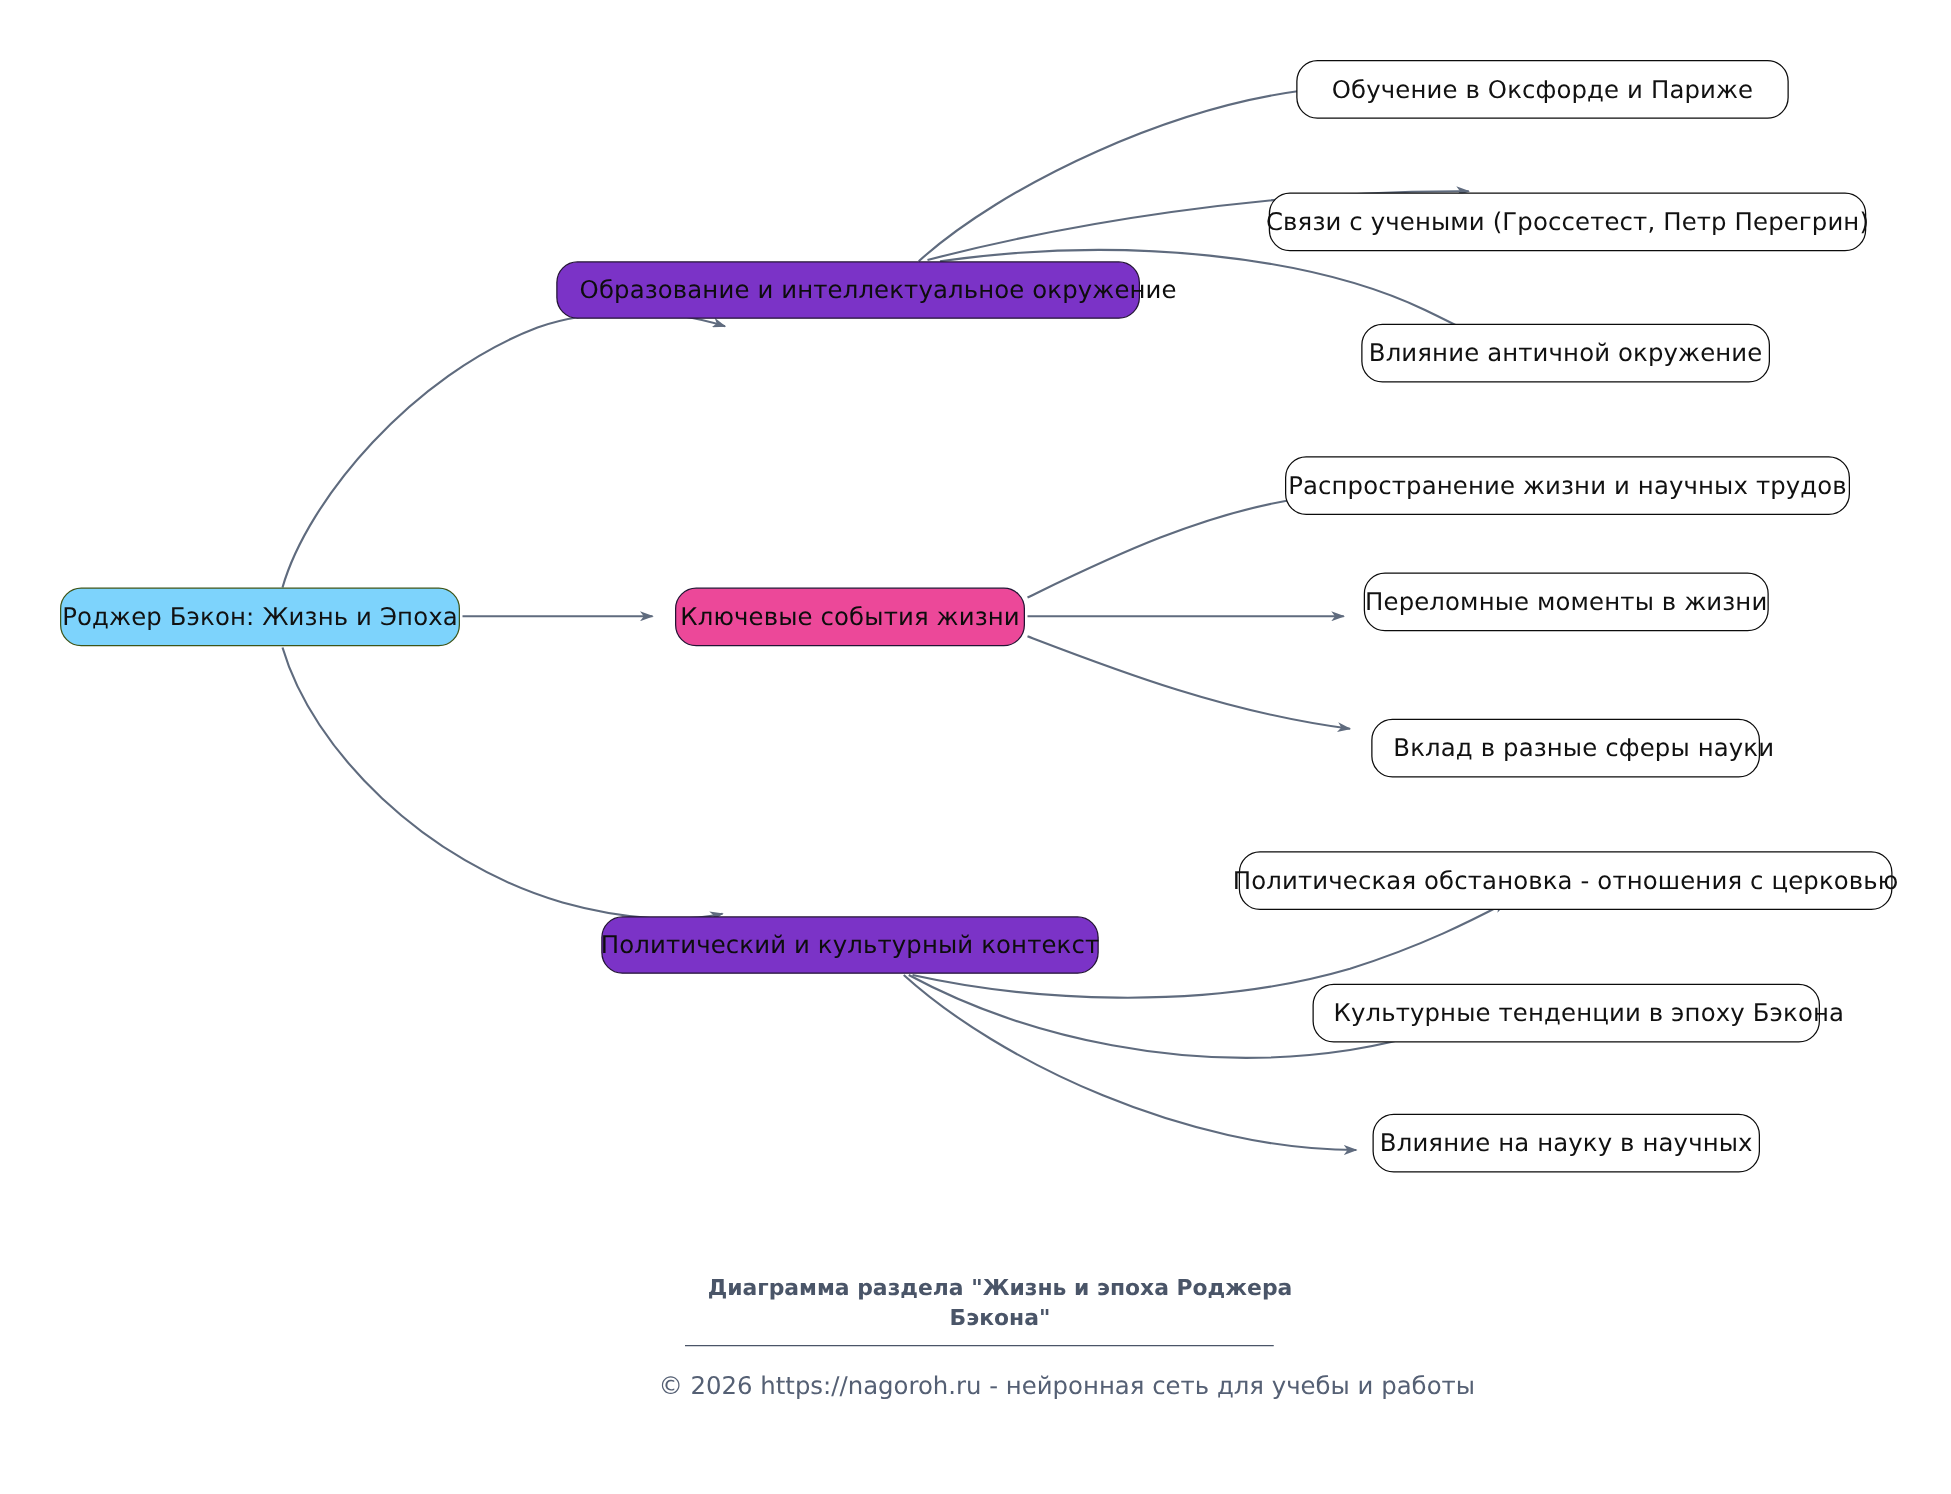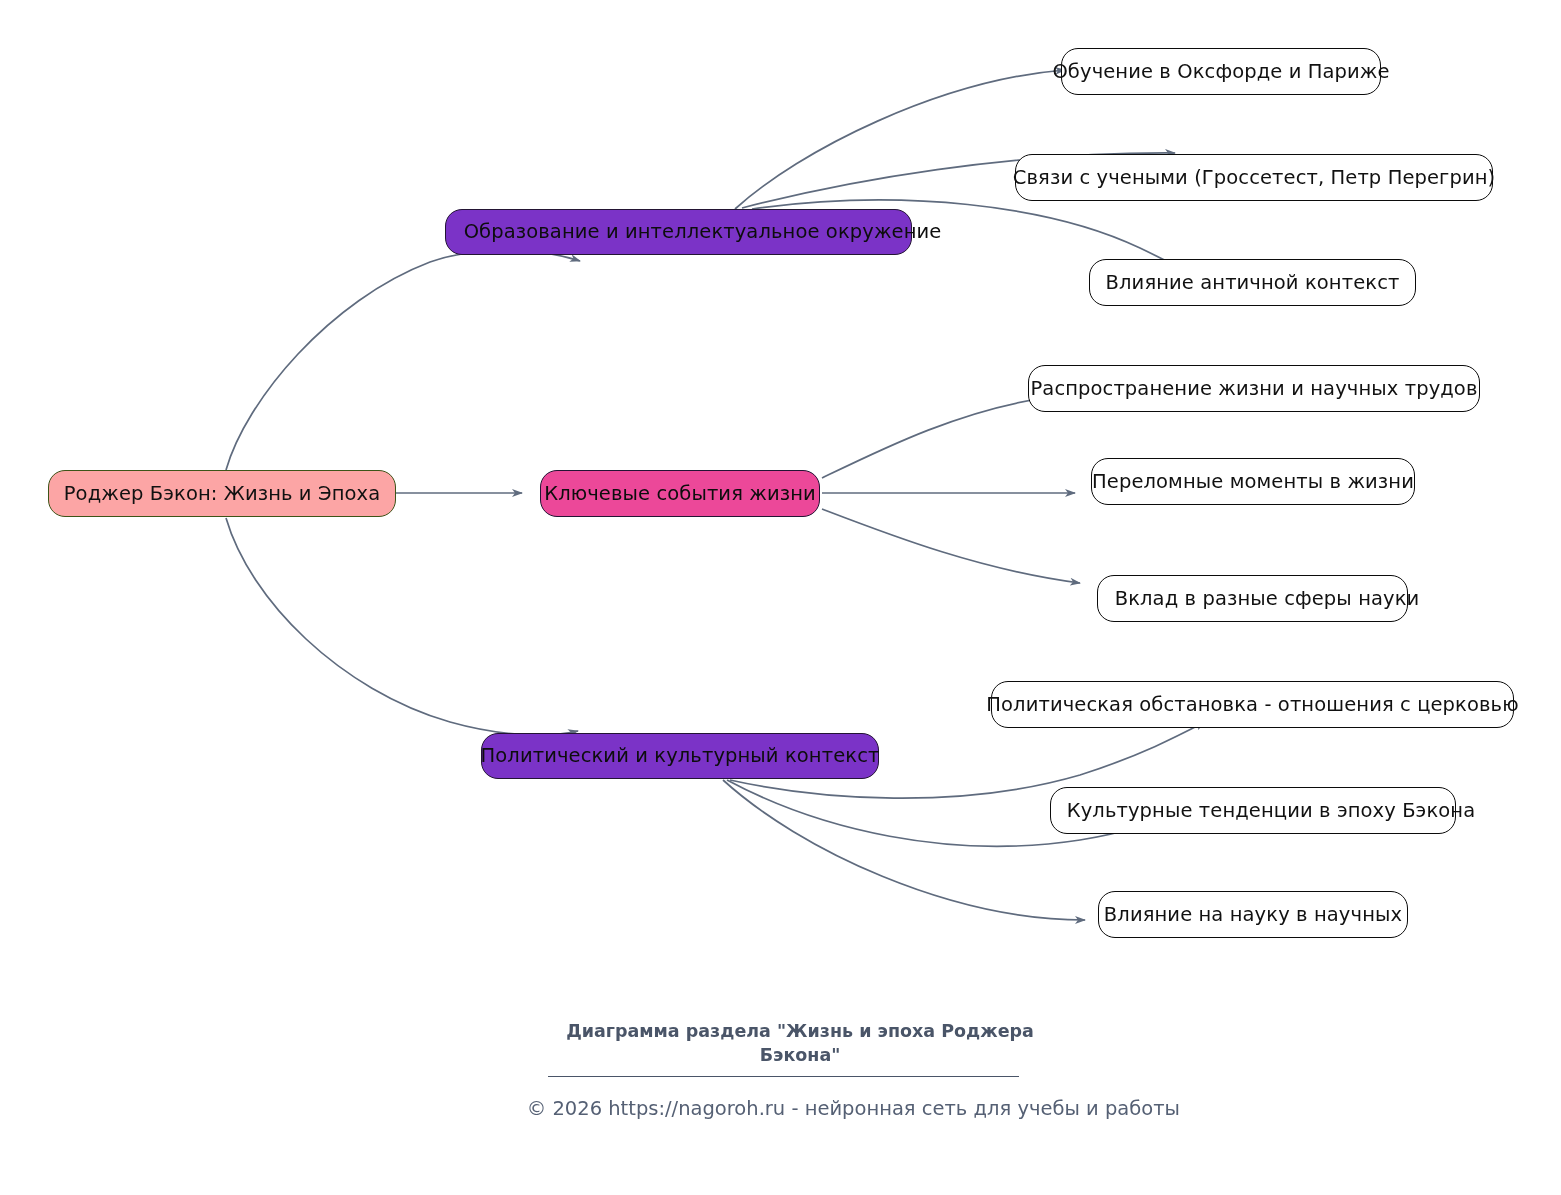--- a/index.html
+++ b/index.html
@@ -106,34 +106,34 @@
         <path d="M 752 209 C 900 188 1050 205 1140 248 C 1165 260 1180 268 1192 274" fill="none" stroke="#5f6b7e" stroke-width="1.7" marker-end="url(#arrowhead)"></path>
         <path d="M 822 478 C 880 450 960 410 1045 398" fill="none" stroke="#5f6b7e" stroke-width="1.7" marker-end="url(#arrowhead)"></path>
         <path d="M 822 493 L 1075 493" fill="none" stroke="#5f6b7e" stroke-width="1.7" marker-end="url(#arrowhead)"></path>
         <path d="M 822 509 C 890 535 980 570 1080 583" fill="none" stroke="#5f6b7e" stroke-width="1.7" marker-end="url(#arrowhead)"></path>
         <path d="M 730 780 C 820 800 960 810 1080 775 C 1140 756 1180 735 1205 722" fill="none" stroke="#5f6b7e" stroke-width="1.7" marker-end="url(#arrowhead)"></path>
         <path d="M 727 780 C 820 830 950 860 1080 840 C 1130 832 1160 820 1180 812" fill="none" stroke="#5f6b7e" stroke-width="1.7" marker-end="url(#arrowhead)"></path>
         <path d="M 723 780 C 800 850 950 920 1085 920" fill="none" stroke="#5f6b7e" stroke-width="1.7" marker-end="url(#arrowhead)"></path>
       </g>
   </svg>
   <div id="nodes-layer">
-      <div class="node root" style="left: 48px; top: 470px; width: 348px; height: 47px; background: #fca5a5; border-color: rgb(61, 84, 24);">
+      <div class="node root" style="left: 48px; top: 470px; width: 320px; height: 47px; background: #7dd3fc; border-color: rgb(61, 84, 24);">
         <span>Роджер Бэкон: Жизнь и Эпоха</span>
       </div>
       <div class="node branch" style="left: 445px; top: 209px; width: 467px; height: 46px; background: rgb(123, 51, 199); border-color: rgb(35, 20, 52); padding-left: 48px;">
         <span>Образование и интеллектуальное окружение</span>
       </div>
-      <div class="node leaf" style="left: 1061px; top: 48px; width: 320px; height: 47px;">
+      <div class="node leaf" style="left: 1037px; top: 48px; width: 394px; height: 47px;">
         <span>Обучение в Оксфорде и Париже</span>
       </div>
       <div class="node leaf" style="left: 1015px; top: 154px; width: 478px; height: 47px;">
         <span>Связи с учеными (Гроссетест, Петр Перегрин)</span>
       </div>
       <div class="node leaf" style="left: 1089px; top: 259px; width: 327px; height: 47px;">
-        <span>Влияние античной контекст</span>
+        <span>Влияние античной окружение</span>
       </div>
       <div class="node branch" style="left: 540px; top: 470px; width: 280px; height: 47px; background: #ec4899; border-color: rgb(35, 20, 52);">
         <span>Ключевые события жизни</span>
       </div>
       <div class="node leaf" style="left: 1028px; top: 365px; width: 452px; height: 47px;">
         <span>Распространение жизни и научных трудов</span>
       </div>
       <div class="node leaf" style="left: 1091px; top: 458px; width: 324px; height: 47px;">
         <span>Переломные моменты в жизни</span>
       </div>

